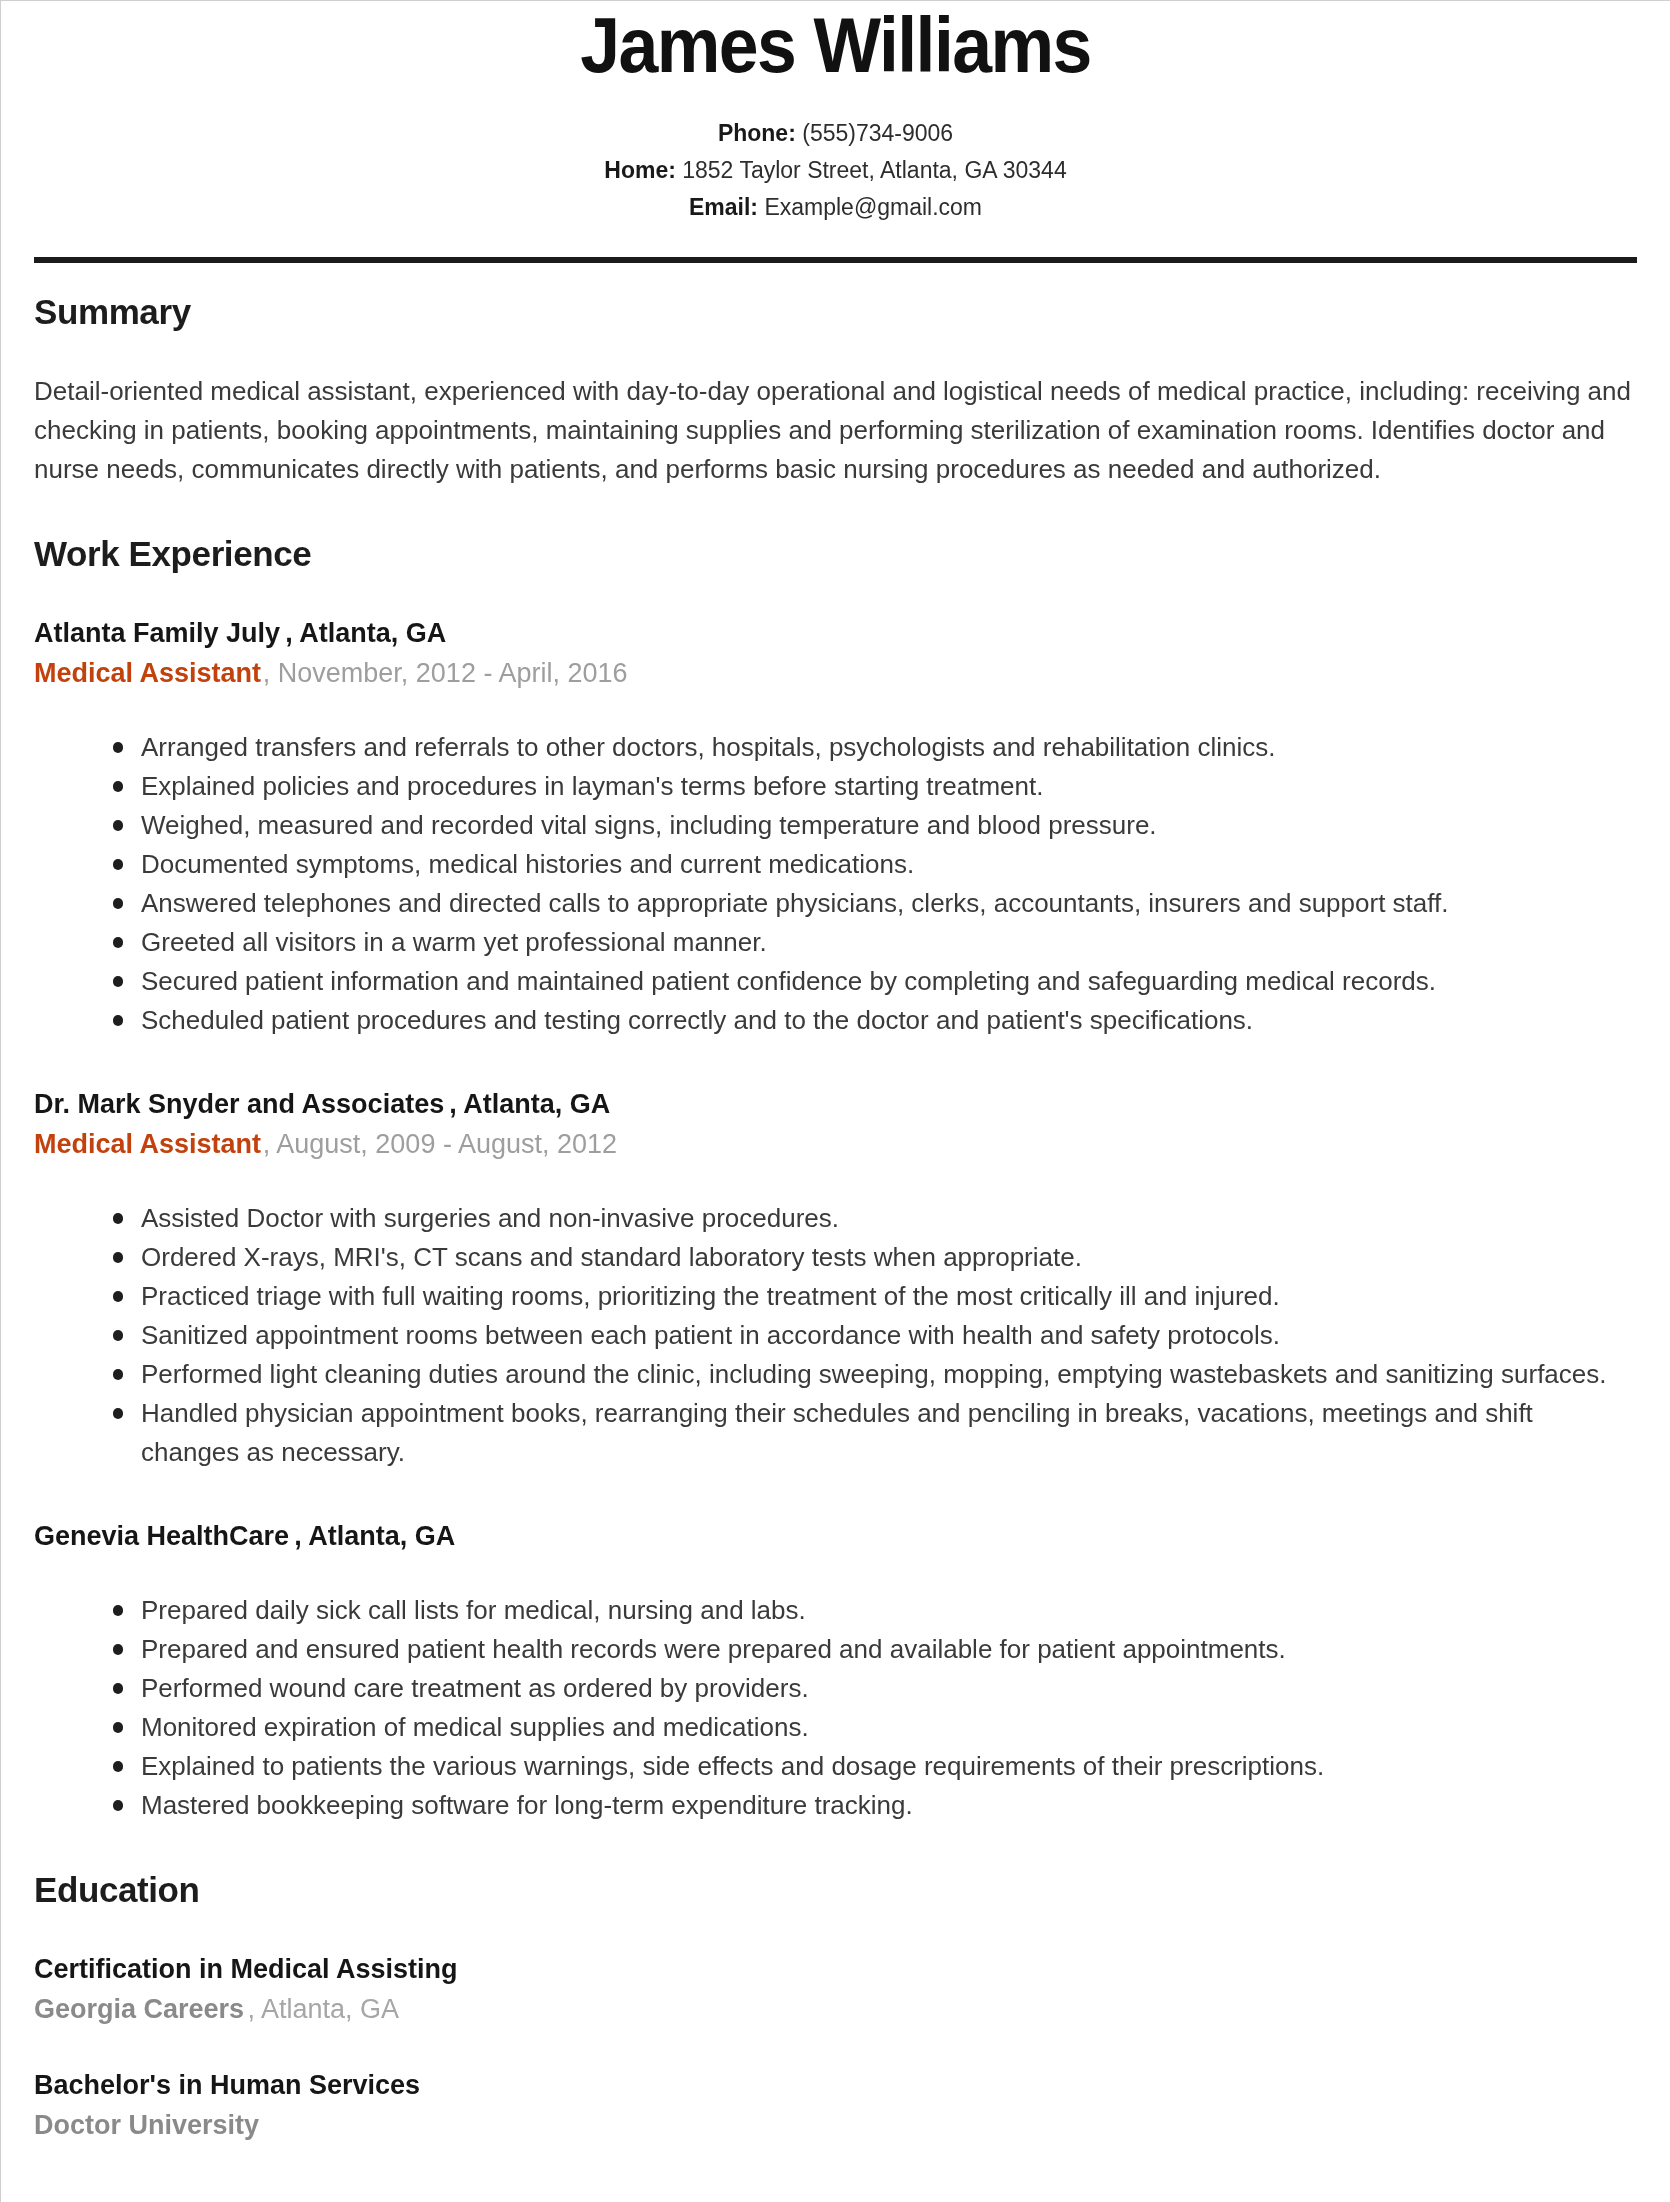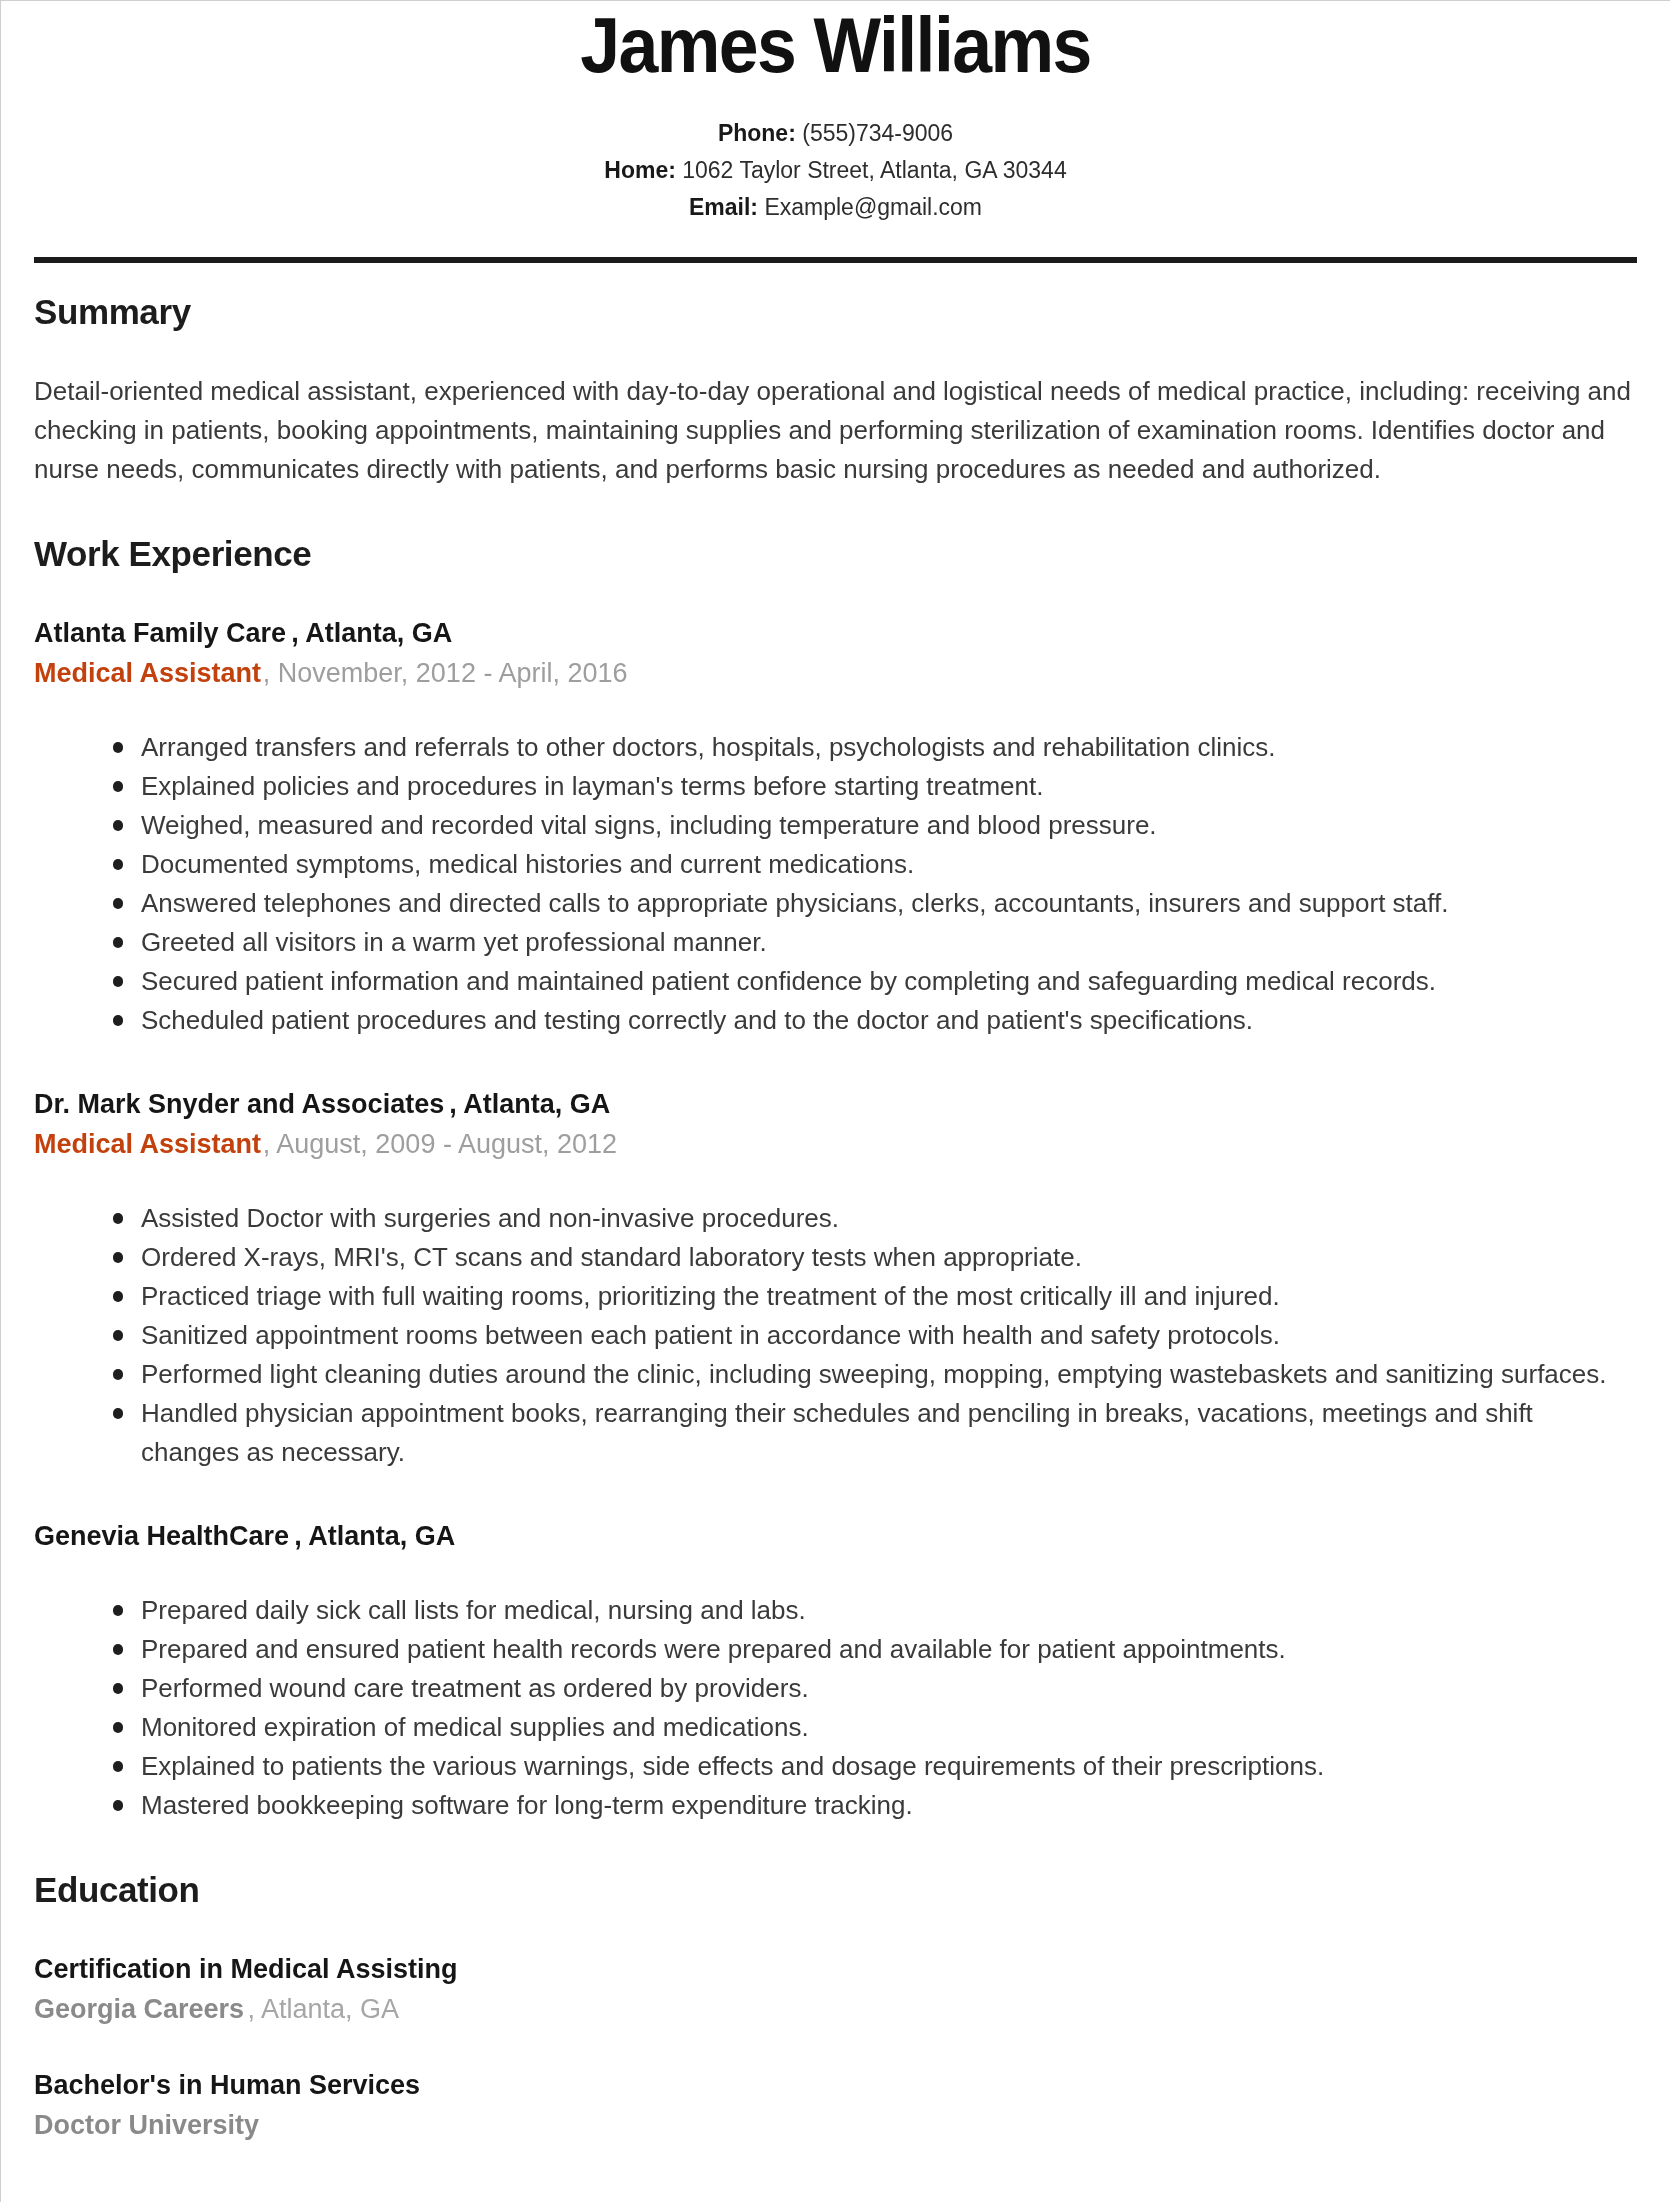--- a/index.html
+++ b/index.html
@@ -94,38 +94,38 @@
     <span class="cond">James Williams</span>
   </h1>
 
   <div class="contact">
     <div class="contact-line">
       <span class="lbl">Phone:</span>
       <span class="val">(555)734-9006</span>
     </div>
     <div class="contact-line">
       <span class="lbl">Home:</span>
-      <span class="val">1062 Taylor Street, Atlanta, GA 30344</span>
+      <span class="val">1852 Taylor Street, Atlanta, GA 30344</span>
     </div>
     <div class="contact-line">
       <span class="lbl">Email:</span>
       <span class="val">Example@gmail.com</span>
     </div>
   </div>
 
   <div class="rule"></div>
 
   <h2 class="section">Summary</h2>
   <p class="summary">Detail-oriented medical assistant, experienced with day-to-day operational and logistical needs of medical practice, including: receiving and checking in patients, booking appointments, maintaining supplies and performing sterilization of examination rooms. Identifies doctor and nurse needs, communicates directly with patients, and performs basic nursing procedures as needed and authorized.</p>
 
   <h2 class="section spaced">Work Experience</h2>
 
   <section class="job">
     <div class="company-line">
-      <span class="company">Atlanta Family Care</span><span class="loc">, Atlanta, GA</span>
+      <span class="company">Atlanta Family July</span><span class="loc">, Atlanta, GA</span>
     </div>
     <div class="meta-line">
       <span class="title">Medical Assistant</span><span class="dates">, November, 2012 - April, 2016</span>
     </div>
     <ul class="duties">
       <li>Arranged transfers and referrals to other doctors, hospitals, psychologists and rehabilitation clinics.</li>
       <li>Explained policies and procedures in layman's terms before starting treatment.</li>
       <li>Weighed, measured and recorded vital signs, including temperature and blood pressure.</li>
       <li>Documented symptoms, medical histories and current medications.</li>
       <li>Answered telephones and directed calls to appropriate physicians, clerks, accountants, insurers and support staff.</li>

